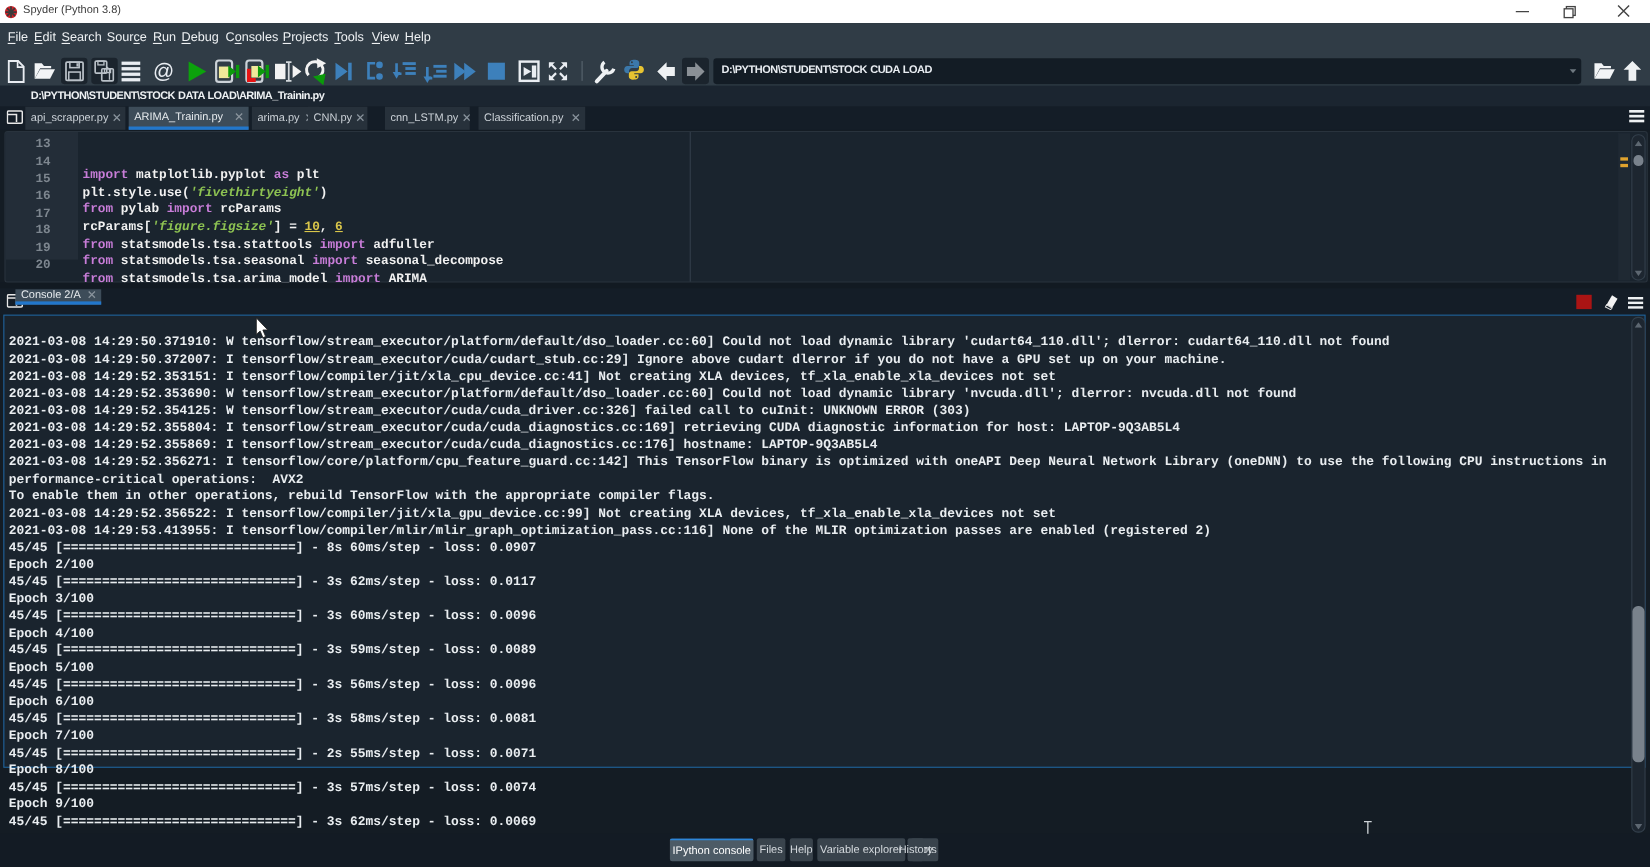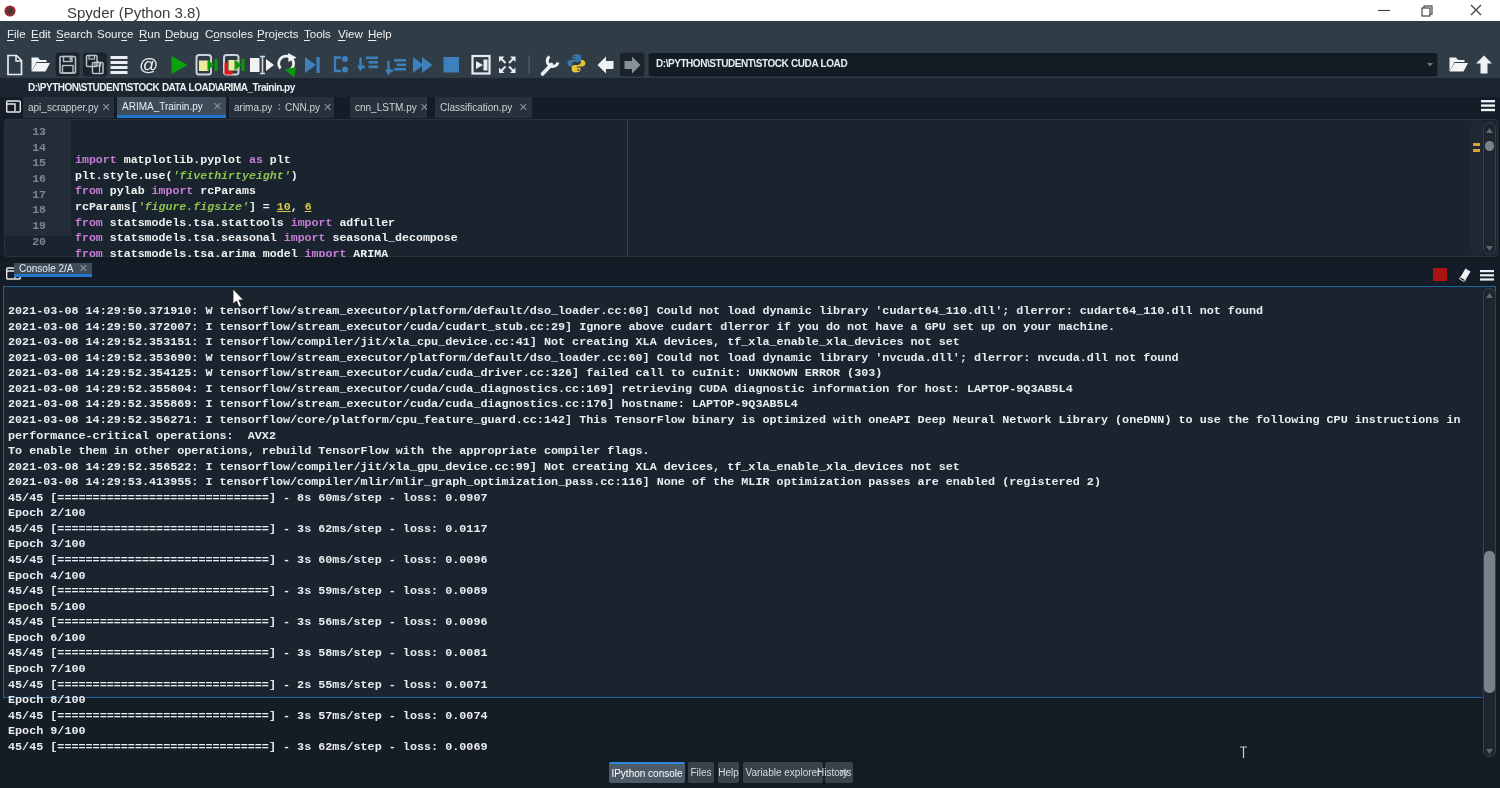--- a/index.html
+++ b/index.html
@@ -1,19 +1,19 @@
 <!DOCTYPE html>
 <html><head>
 <meta charset="utf-8">
 <style>
   html,body{margin:0;padding:0;}
   body{width:1500px;height:788px;overflow:hidden;background:#141c24;font-family:"Liberation Sans",sans-serif;position:relative;}
   .abs{position:absolute;}
   #titlebar{left:0;top:0;width:1500px;height:21px;background:#ffffff;}
-  #titletext{left:21px;top:4px;font-size:15px;color:#3b3b3b;margin-left:46px;}
+  #titletext{left:21px;top:4px;font-size:10px;color:#3b3b3b;}
   #menubar{left:0;top:21px;width:1500px;height:29px;background:#303c46;color:#eef1f3;font-size:11.5px;}
   .mi{position:absolute;font-size:11.5px;color:#eef1f3;}
   .mi u{text-decoration:underline;text-underline-offset:2px;}
   #toolbar{left:0;top:50px;width:1500px;height:28px;background:#303c46;}
   #crumb{left:0;top:78px;width:1500px;height:19px;background:#1b2530;}
   #crumbtext{left:8px;top:82px;font-size:10px;font-weight:bold;color:#eef1f3;letter-spacing:-0.5px;word-spacing:0.5px;margin-left:20px;}
   #tabbar{left:0;top:97px;width:1500px;height:21px;background:#141d27;}
   .tab{position:absolute;top:97px;height:21px;background:#27313b;color:#ccd2d8;font-size:10px;display:flex;align-items:center;box-sizing:border-box;padding:0 4px 0 5px;white-space:nowrap;overflow:hidden;}
   .tab .x{color:#8a949d;font-size:11px;margin-left:auto;padding-left:3px;}
   .tab.active{background:#3d4c59;border-bottom:3px solid #2277cc;color:#e8ecef;}

